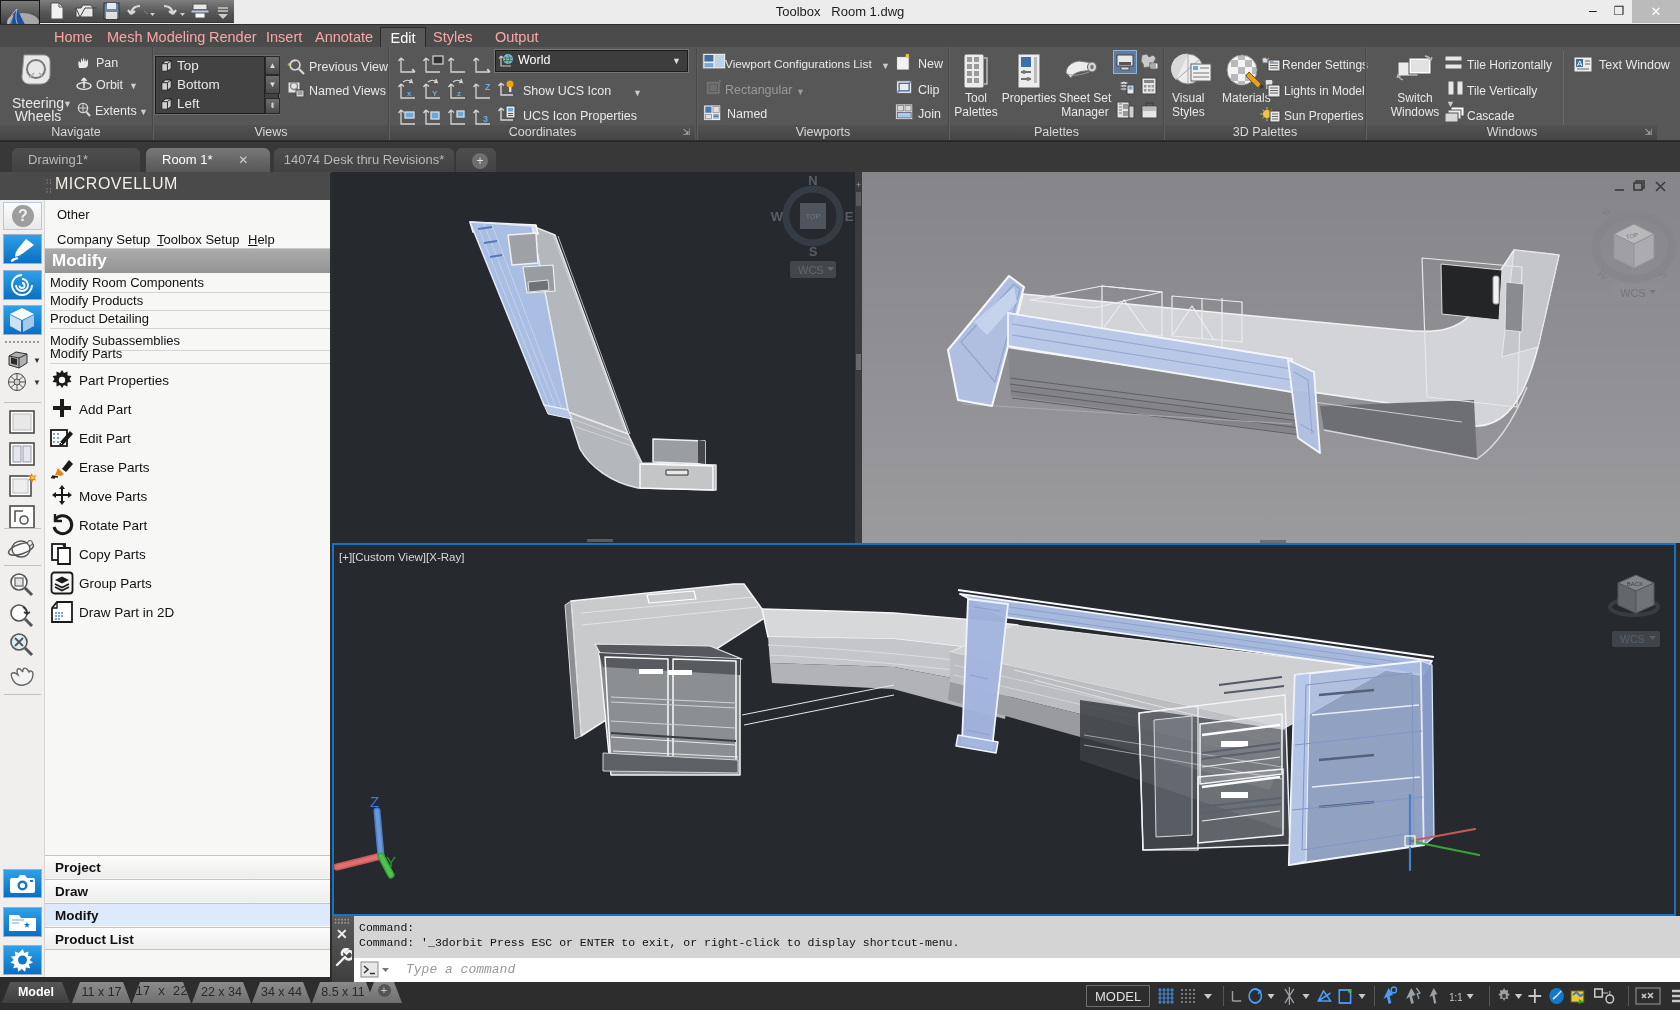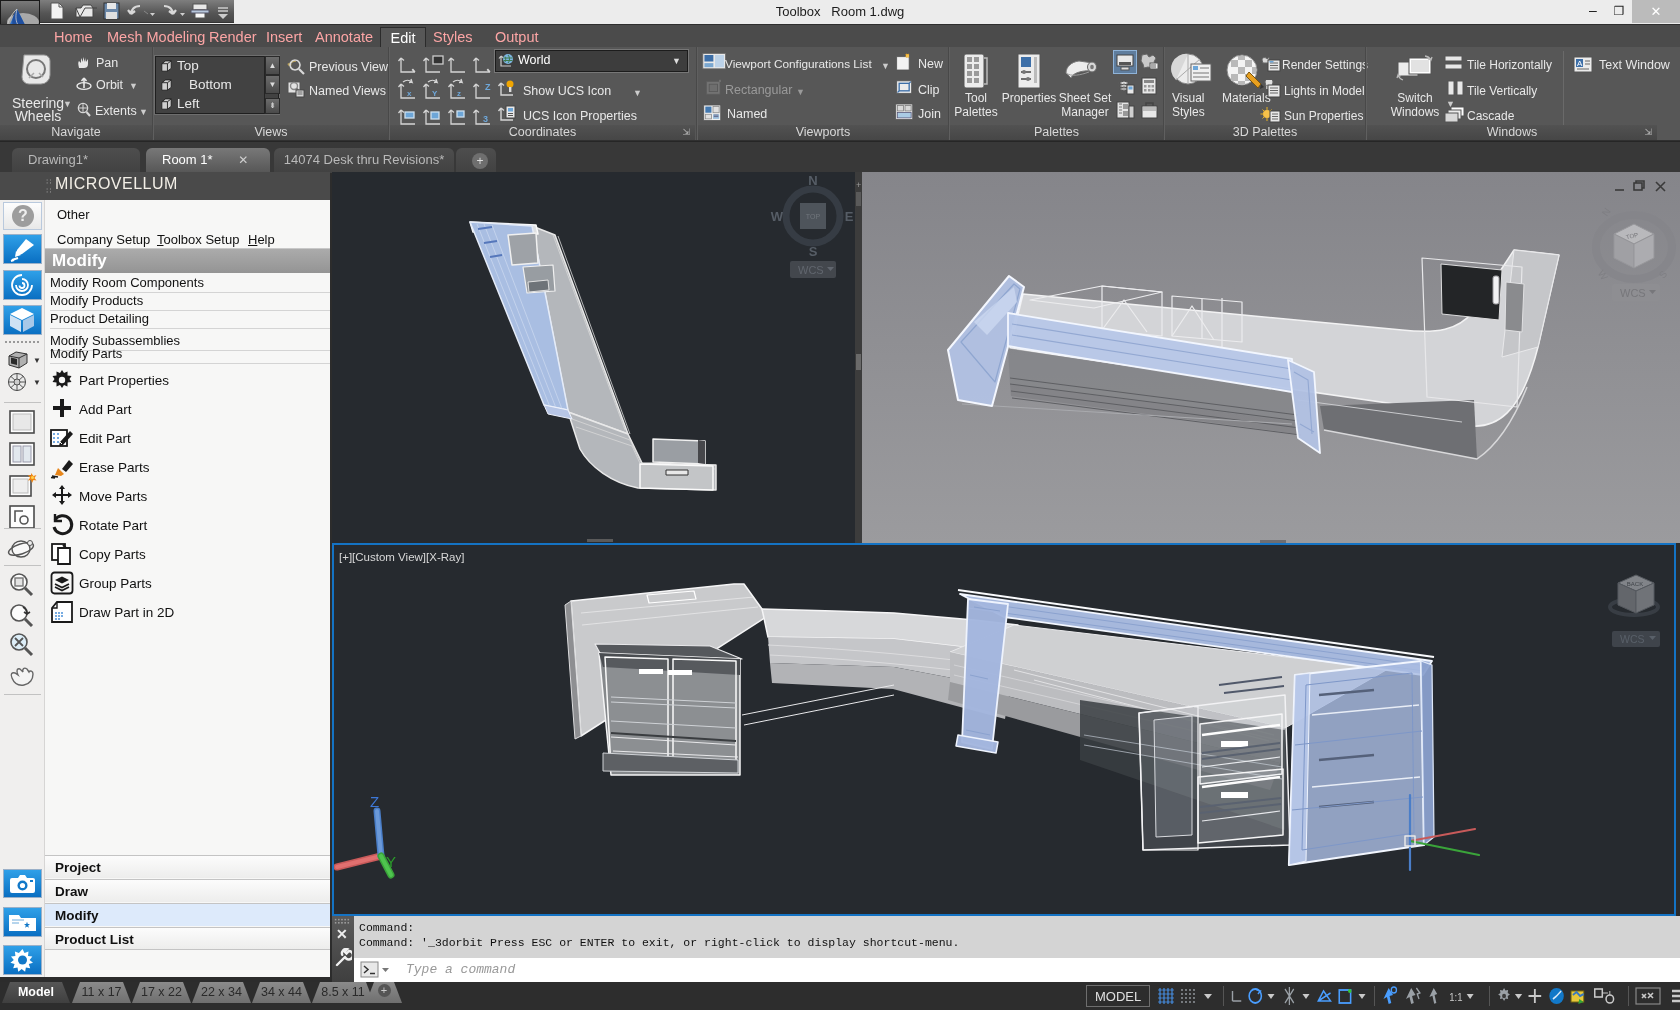--- a/index.html
+++ b/index.html
@@ -149,21 +149,21 @@
 
     <div class="panel" style="left:154px; width:234px;">
       <div class="abs" style="left:1px; top:9px; width:124px; height:58px; background:#424242; border:1px solid #1f1f1f; outline:1px solid #6e6e6e;">
         <svg class="abs" style="left:3px; top:2px;" width="15" height="15" viewBox="0 0 16 16">
             <path d="M3 5 L7 2 L13 2 L13 10 L9 13 L3 13 Z M3 5 L9 5 L9 13 M9 5 L13 2" fill="#cfcfcf" stroke="#222" stroke-width="1"></path>
           </svg>
         <div class="ritem" style="left:21px; top:1px; font-size:13.5px;">Top</div>
         <svg class="abs" style="left:3px; top:21px;" width="15" height="15" viewBox="0 0 16 16">
             <path d="M3 5 L7 2 L13 2 L13 10 L9 13 L3 13 Z M3 5 L9 5 L9 13 M9 5 L13 2" fill="#cfcfcf" stroke="#222" stroke-width="1"></path>
           </svg>
-        <div class="ritem" style="left:21px; top:20px; font-size:13.5px;margin-left:12px;">Bottom</div>
+        <div class="ritem" style="left:21px; top:20px; font-size:13.5px;">Bottom</div>
         <svg class="abs" style="left:3px; top:40px;" width="15" height="15" viewBox="0 0 16 16">
             <path d="M3 5 L7 2 L13 2 L13 10 L9 13 L3 13 Z M3 5 L9 5 L9 13 M9 5 L13 2" fill="#cfcfcf" stroke="#222" stroke-width="1"></path>
           </svg>
         <div class="ritem" style="left:21px; top:39px; font-size:13.5px;">Left</div>
       </div>
       <div class="abs" style="left:110px; top:9px; width:15px; height:58px; border-left:1px solid #242424;">
         <div class="abs" style="left:0; top:0; width:15px; height:19px; background:linear-gradient(#6c6c6c,#4a4a4a); border:1px solid #2a2a2a; color:#ddd; font-size:8px; text-align:center; line-height:18px;">▲</div>
         <div class="abs" style="left:0; top:19px; width:15px; height:19px; background:linear-gradient(#6c6c6c,#4a4a4a); border:1px solid #2a2a2a; color:#ddd; font-size:8px; text-align:center; line-height:18px;">▼</div>
         <div class="abs" style="left:0; top:42px; width:15px; height:16px; background:linear-gradient(#6c6c6c,#4a4a4a); border:1px solid #2a2a2a; color:#ddd; font-size:8px; text-align:center; line-height:14px;">⇟</div>
       </div>
@@ -890,21 +890,21 @@
       <path d="M4 5 l4 3.5 L4 12" stroke="#333" stroke-width="1.5" fill="none"></path>
       <path d="M10 12.5 h5" stroke="#333" stroke-width="1.5"></path>
       <path d="M22 7 l7 0 l-3.5 4 Z" fill="#777"></path>
     </svg>
     <span style="margin-left:52px; line-height:24px;">Type a command</span>
   </div>
 
   <div id="bottombar" class="abs">
     <div class="ltab active" style="left:2px; width:68px;">Model</div>
     <div class="ltab" style="left:72px; width:59px;">11 x 17</div>
-    <div class="ltab" style="left:132px; width:59px;">17 x 22</div>
+    <div class="ltab" style="left:132px; width:59px;font-family:Liberation Mono, monospace;">17 x 22</div>
     <div class="ltab" style="left:192px; width:59px;">22 x 34</div>
     <div class="ltab" style="left:252px; width:59px;">34 x 44</div>
     <div class="ltab" style="left:312px; width:62px;">8.5 x 11</div>
     <div class="ltab" style="left:366px; width:36px; text-align:center;"><span style="display:inline-block; width:13px; height:13px; border-radius:7px; background:#555; color:#ccc; font-size:11px; line-height:13px; vertical-align:2px;">+</span></div>
     <div id="statusbar">
       <div class="sbtn" style="border:1px solid #6e6e6e; padding:0 8px; font-size:13px; color:#e0e0e0; margin-right:6px; height:22px;">MODEL</div>
       <svg width="58" height="22" viewBox="0 0 58 22" style="margin-right:4px;">
         <g stroke="#4a9eff" stroke-width="1">
             <path d="M4 3 v16 M8 3 v16 M12 3 v16 M16 3 v16"></path>
             <path d="M2 5 h16 M2 9 h16 M2 13 h16 M2 17 h16" stroke-width="0.7"></path>

